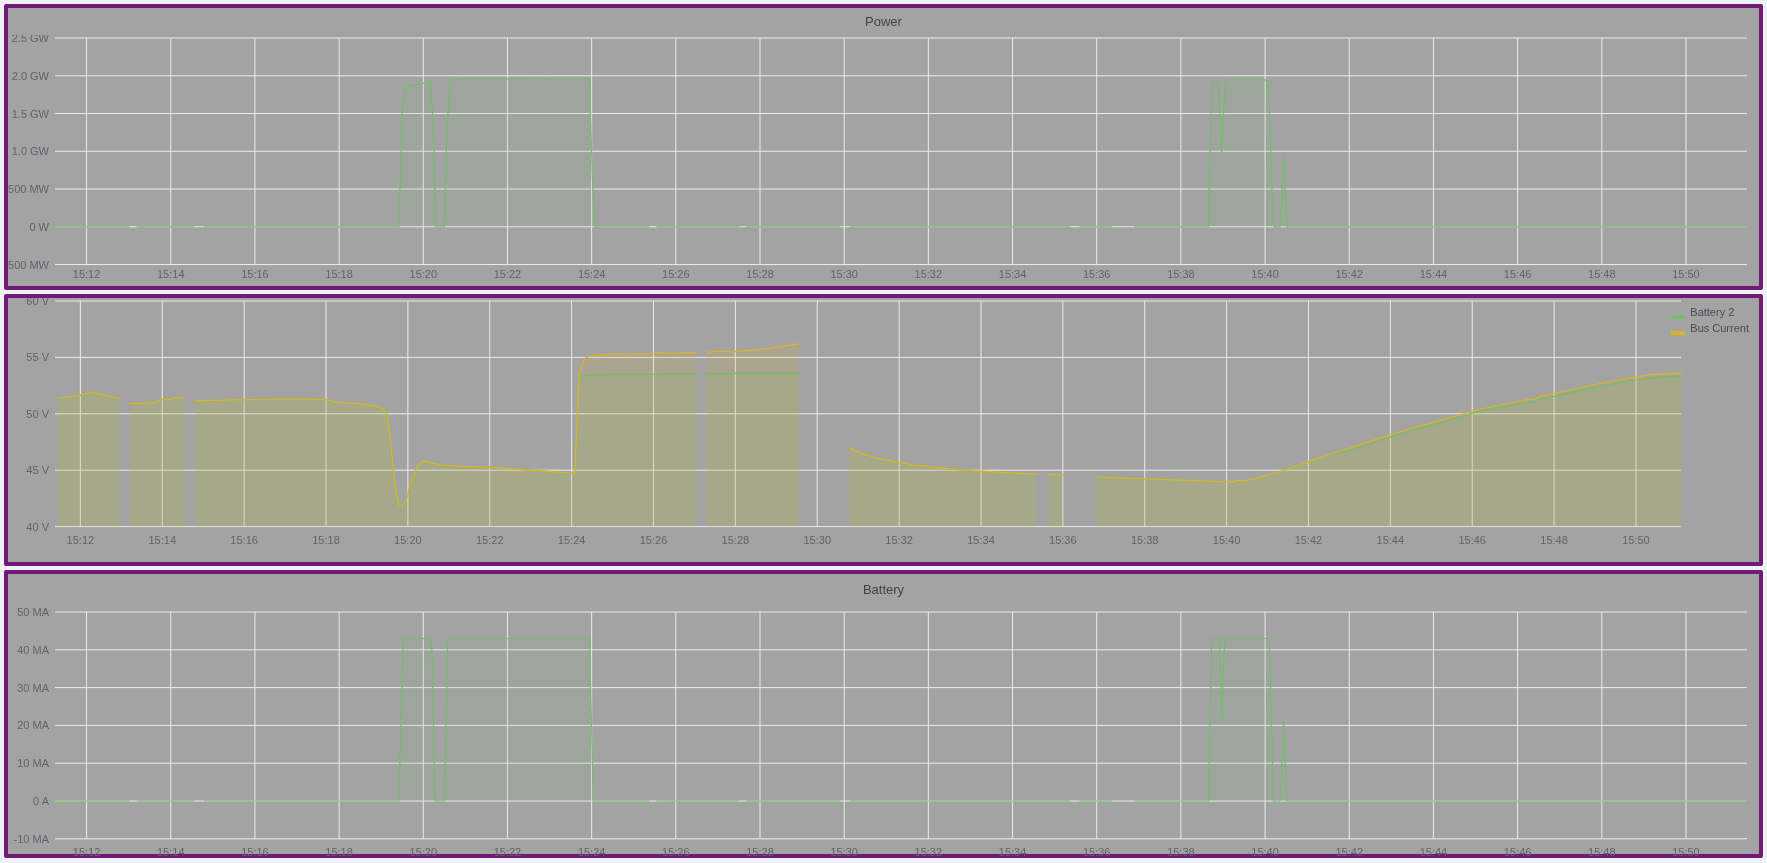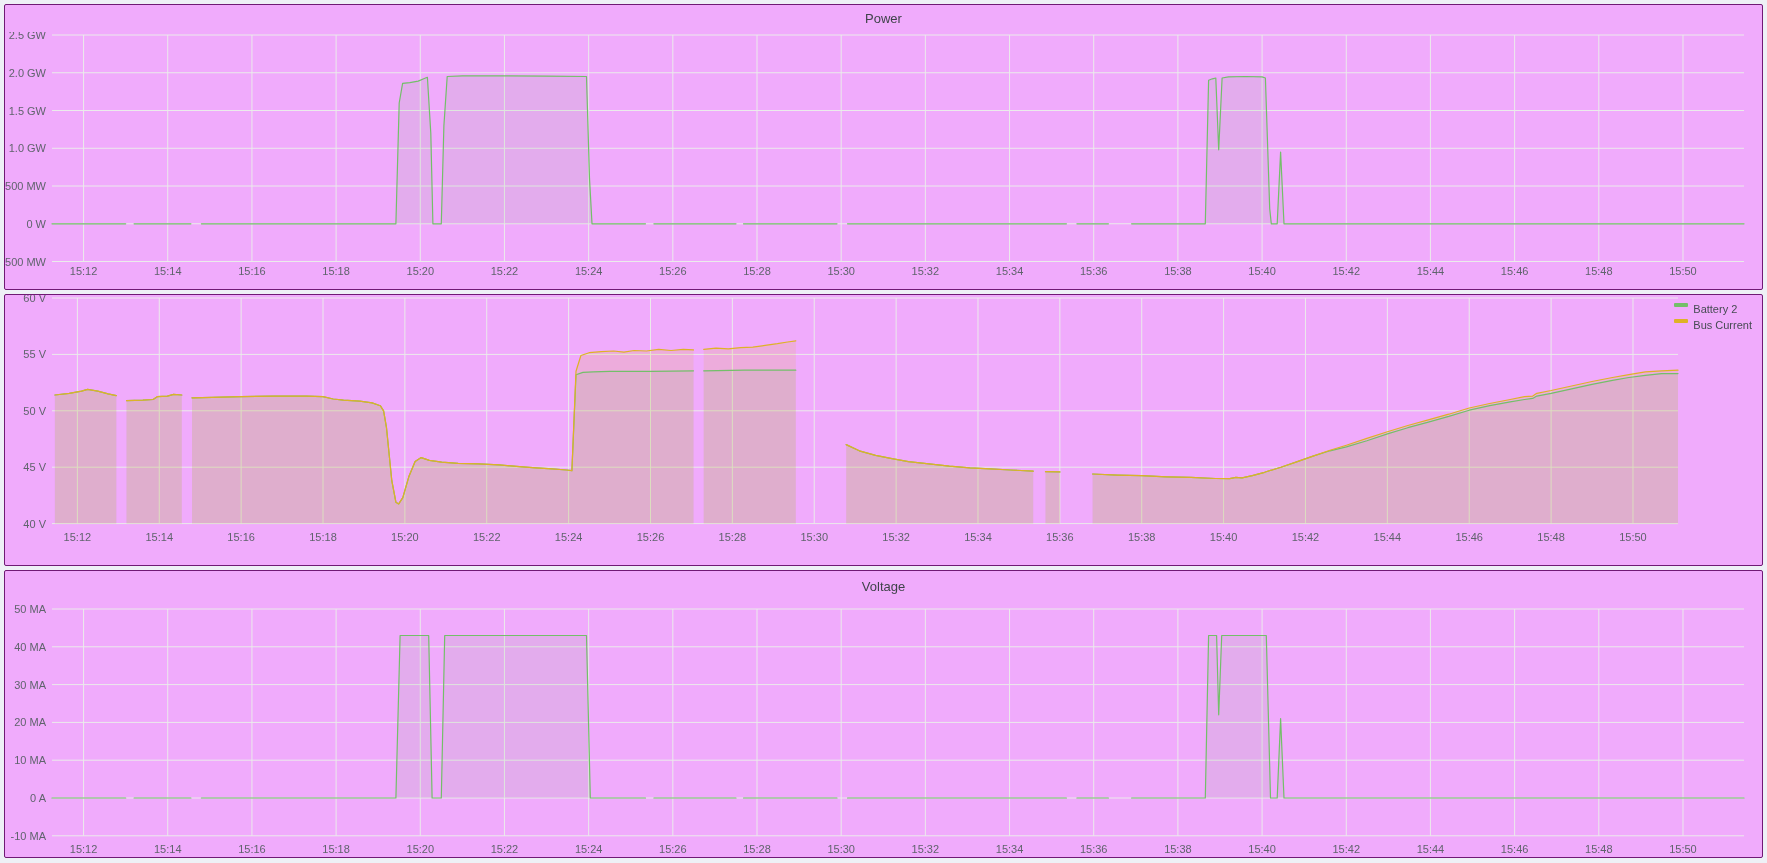--- a/index.html
+++ b/index.html
@@ -4,22 +4,22 @@
 <style>
   html,body{margin:0;padding:0;}
   body{
     width:1767px;height:863px;
     background:#eef1f6;
     font-family:"Liberation Sans","DejaVu Sans",sans-serif;
     overflow:hidden;
   }
   .dashboard{padding:4px;display:flex;flex-direction:column;gap:4px;}
   .panel{
-    background:#f0abfc;
-    border:1px solid #701a75;
+    background:#a3a3a3;
+    border:4px solid #701a75;
     border-radius:2px;
     box-sizing:border-box;
     position:relative;
     width:1759px;
   }
   .panel.p1{height:286px;}
   .panel.p2{height:272px;}
   .panel.p3{height:288px;}
   .panel-header{
     display:flex;align-items:center;justify-content:center;
@@ -32,21 +32,21 @@
     font-size:13px;font-weight:500;color:#3f434a;margin:0;line-height:1;
   }
   .chart-wrap{position:relative;}
   svg.chart{display:block;}
   .legend{
     position:absolute;top:8px;right:10px;
     display:flex;flex-direction:column;gap:3px;
     background:transparent;
   }
   .legend-row{
-    display:flex;align-items:flex-start;gap:5px;
+    display:flex;align-items:flex-end;gap:5px;
     font-size:11px;color:#464b53;line-height:13px;cursor:pointer;
   }
   .legend-swatch{display:inline-block;width:14px;height:4px;border-radius:1px;}
 </style>
 </head>
 <body>
 
 <div class="dashboard">
 
   <section class="panel p1">
@@ -239,21 +239,21 @@
           <div class="legend-row">
             <span class="legend-swatch" style="background: rgb(222, 178, 38);"></span>
             <span>Bus Current</span>
           </div>
         </div>
     </div>
   </section>
 
   <section class="panel p3">
     <header class="panel-header">
-      <h2 class="panel-title">Voltage</h2>
+      <h2 class="panel-title">Battery</h2>
     </header>
     <div class="chart-wrap">
       <svg class="chart" width="1757" height="256" viewBox="0 0 1757 256">
           <g stroke="#ebebeb" stroke-width="1">
             <line x1="78.56716417910448" y1="8" x2="78.56716417910448" y2="234.8"></line>
             <line x1="162.7462686567164" y1="8" x2="162.7462686567164" y2="234.8"></line>
             <line x1="246.92537313432834" y1="8" x2="246.92537313432834" y2="234.8"></line>
             <line x1="331.1044776119403" y1="8" x2="331.1044776119403" y2="234.8"></line>
             <line x1="415.2835820895522" y1="8" x2="415.2835820895522" y2="234.8"></line>
             <line x1="499.46268656716416" y1="8" x2="499.46268656716416" y2="234.8"></line>

